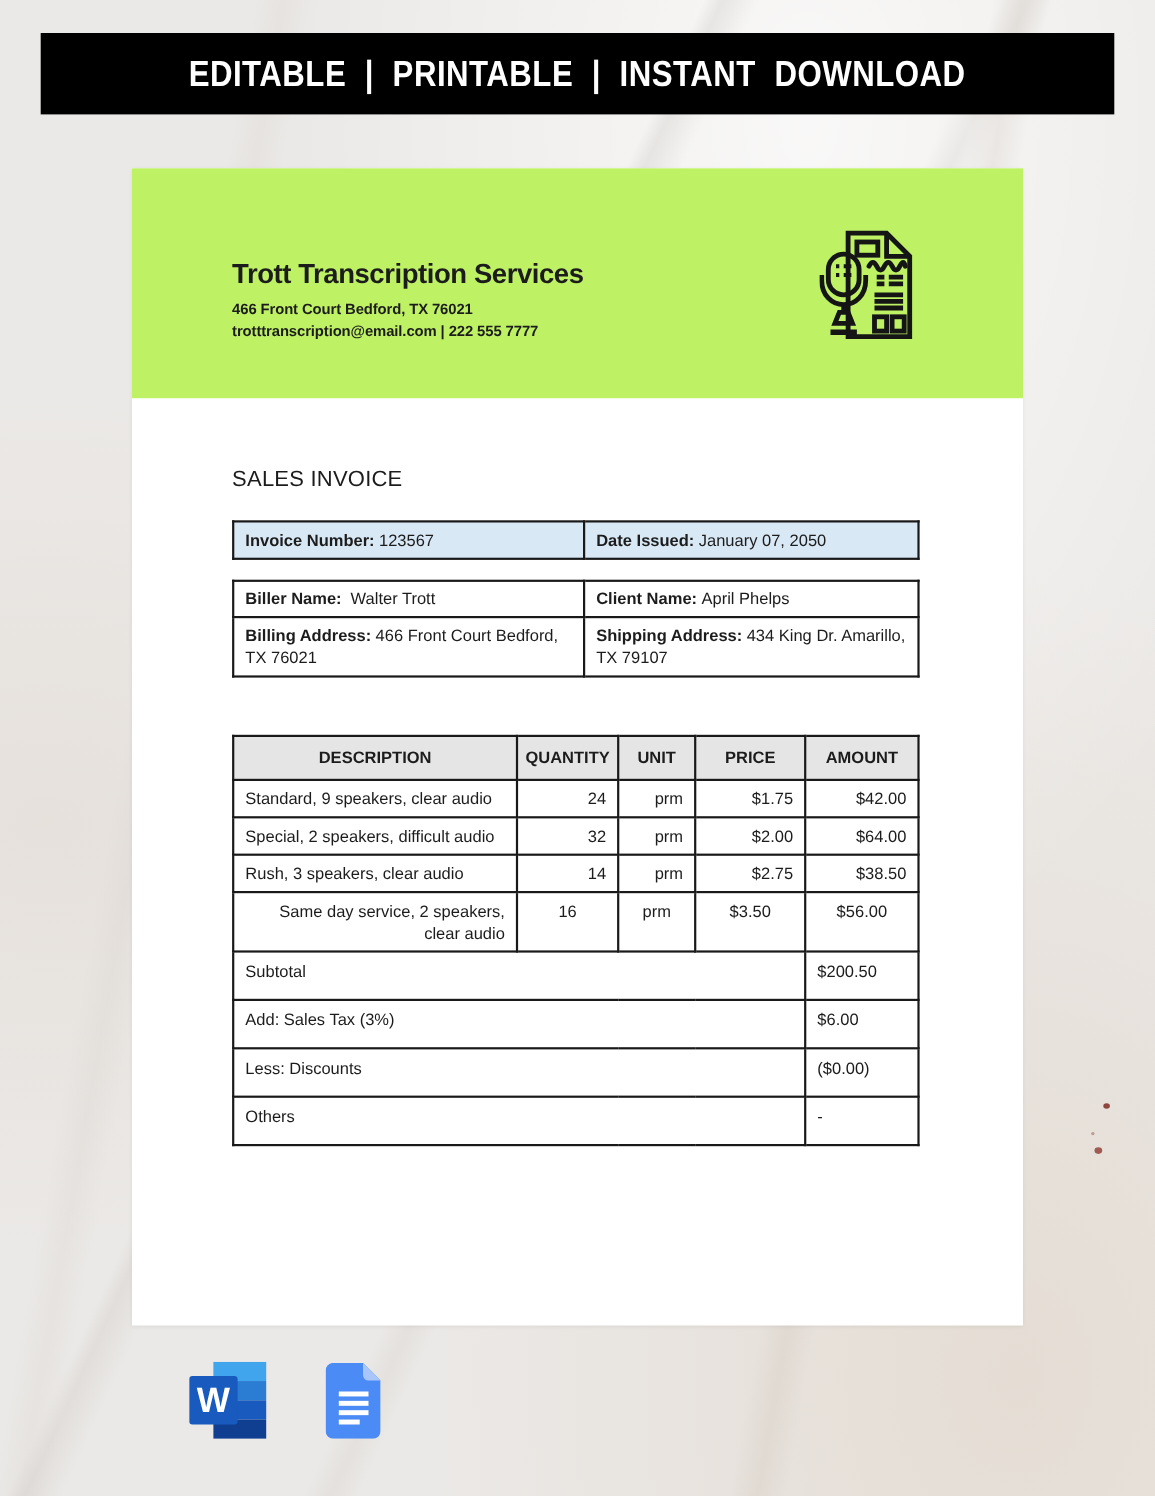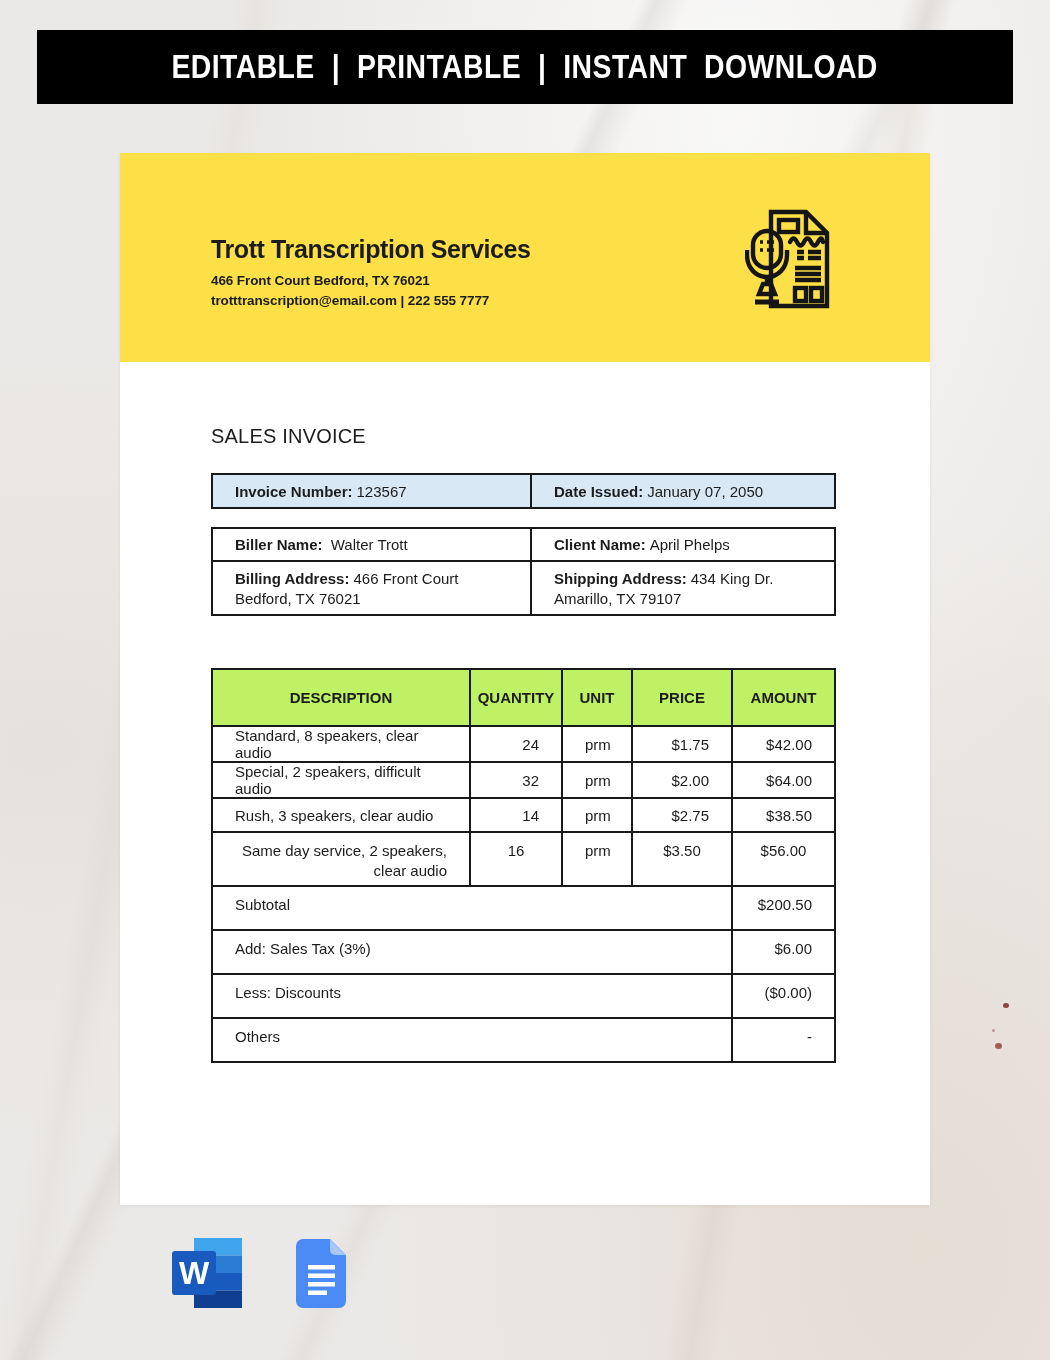--- a/index.html
+++ b/index.html
@@ -30,54 +30,54 @@
     transform:scaleX(0.86); transform-origin:center;
   }
 
   
   .page {
     position:absolute; left:120px; top:153px; width:810px; height:1052px;
     background:#ffffff; box-shadow:0 1px 4px rgba(0,0,0,0.06);
   }
   .page-header {
     position:absolute; left:0; top:0; width:810px; height:209px;
-    background:#fde047;
+    background:#bef264;
   }
   .company-block { position:absolute; left:91px; top:82px; }
   .company-name { font-size:25px; font-weight:bold; letter-spacing:-0.4px; margin-bottom:7px; }
   .company-line { font-size:13.5px; font-weight:bold; line-height:1.45; letter-spacing:-0.1px; }
   .logo-box { position:absolute; left:625px; top:54px; width:88px; height:104px; }
 
   
   .doc-title {
     position:absolute; left:91px; top:272px;
     font-size:20px; font-weight:normal; letter-spacing:0.2px;
   }
   table { border-collapse:collapse; table-layout:fixed; }
-  td { border:2px solid #191919; font-size:15px; vertical-align:middle; padding:0 22px; }
+  td { border:2px solid #191919; font-size:15px; vertical-align:middle; padding:0 10px; }
   .lbl { font-weight:bold; margin-right:4px; }
 
   .meta-table { position:absolute; left:91px; top:320px; width:623px; }
   .meta-table td { height:34px; background:#d8e8f5; }
 
   .parties-table { position:absolute; left:91px; top:374px; width:623px; }
   .parties-table tr.r1 td { height:33px; }
   .parties-table tr.r2 td { height:34px; }
   .parties-table tr.r3 td { height:54px; vertical-align:top; padding-top:7px; line-height:1.35; }
 
   .items-table { position:absolute; left:91px; top:515px; width:623px; }
   .items-table td.hd {
-    height:57px; background:#bef264; font-weight:bold; text-align:center; padding:0 4px;
+    height:40px; background:#e5e5e5; font-weight:bold; text-align:center; padding:0 4px;
   }
   .items-table tr.item td { height:34px; }
   .items-table tr.item td.num { text-align:right; }
   .items-table tr.item-tall td { height:54px; vertical-align:top; padding-top:8px; line-height:1.35;text-align:right; }
   .items-table tr.item-tall td.num { text-align:center; }
   .items-table tr.sum td { height:44px; vertical-align:top; padding-top:9px; }
-  .items-table tr.sum td.amt { text-align:right; }
+  .items-table tr.sum td.amt { text-align:left; }
   .items-table tr.grand td { font-weight:bold; }
 
   
   .fmt-icons { position:absolute; left:172px; top:1238px; width:220px; height:72px; }
   .word-icon { position:absolute; left:0; top:0; cursor:pointer; }
   .docs-icon { position:absolute; left:124px; top:1px; cursor:pointer; }
 
   
   .speck { position:absolute; border-radius:50%; }
   .speck.s1 { left:1003px; top:1003px; width:6px; height:5px; background:#7e2a24; opacity:0.85; }
@@ -182,21 +182,21 @@
     </colgroup>
     <tbody>
         <tr>
       <td class="hd">DESCRIPTION</td>
       <td class="hd">QUANTITY</td>
       <td class="hd">UNIT</td>
       <td class="hd">PRICE</td>
       <td class="hd">AMOUNT</td>
     </tr>
     <tr class="item">
-      <td>Standard, 8 speakers, clear audio</td>
+      <td>Standard, 9 speakers, clear audio</td>
       <td class="num">24</td>
       <td class="num">prm</td>
       <td class="num">$1.75</td>
       <td class="num">$42.00</td>
     </tr>
     <tr class="item">
       <td>Special, 2 speakers, difficult audio</td>
       <td class="num">32</td>
       <td class="num">prm</td>
       <td class="num">$2.00</td>

